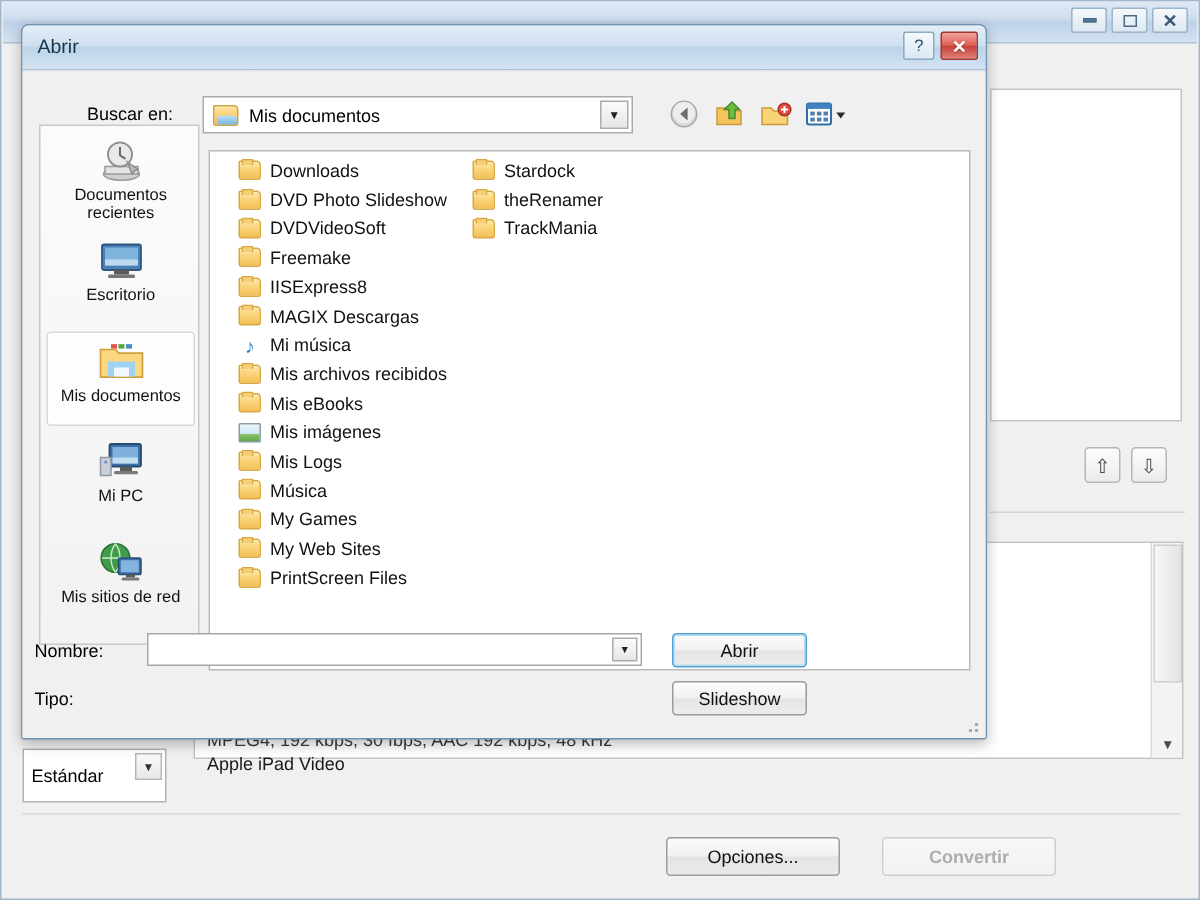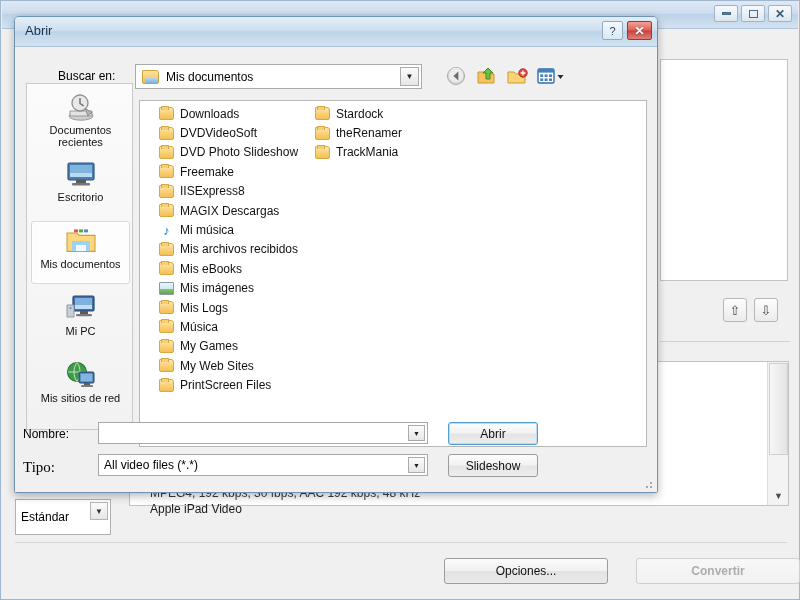--- a/index.html
+++ b/index.html
@@ -55,21 +55,21 @@
     font-size: 13px; color: #4a4a4a; line-height: 1;
   }
   .bg-hr-top { position: absolute; left: 659px; top: 340px; width: 130px; height: 1px; background: #d2d2d2; }
 
   
   .bg-list {
     position: absolute; left: 128px; top: 360px; width: 660px; height: 145px;
     background: #fff; border: 1px solid #c3c3c3;
   }
   .bg-list-row {
-    position: absolute; left: 8px; font-size: 12px; color: #1a1a1a; white-space: nowrap; margin-left: 12px;
+    position: absolute; left: 8px; font-size: 12px; color: #1a1a1a; white-space: nowrap;
   }
   .bg-list-row.clipped { top: 124px; color:#3a3a3a; }
   .bg-list-row.visible { top: 140px; }
   .bg-scroll {
     position: absolute; left: 766px; top: 361px; width: 21px; height: 143px;
     background: #f3f3f3; border-left: 1px solid #dcdcdc;
   }
   .bg-scroll-thumb {
     position: absolute; left: 1px; top: 1px; width: 19px; height: 92px;
     background: linear-gradient(to right,#f7f7f7,#e4e4e4); border: 1px solid #cfcfcf;
@@ -88,21 +88,21 @@
   .bg-combo-std .arr {
     position: absolute; right: 2px; top: 2px; width: 18px; height: 18px;
     background: linear-gradient(to bottom,#fafafa,#e7e7e7);
     border: 1px solid #b5b5b5;
     display: flex; align-items: center; justify-content: center;
     font-size: 8px; color: #333;
   }
   .bg-divider { position: absolute; left: 14px; top: 541px; width: 772px; height: 1px; background: #d6d6d6; }
   .bg-bottom-btns { position: absolute; left: 443px; top: 557px; display: flex; gap: 28px; }
   .btn-std {
-    width: 164px; height: 26px;
+    width: 116px; height: 26px;
     background: linear-gradient(to bottom,#fbfbfb 0%,#f1f1f1 48%,#e3e3e3 52%,#e9e9e9 100%);
     border: 1px solid #9c9c9c; border-radius: 3px;
     display: flex; align-items: center; justify-content: center;
     font-size: 12px; color: #111;
   }
   .btn-std.disabled {
     color: #adadad;
     background: linear-gradient(to bottom,#f7f7f7,#f2f2f2);
     border-color: #cfcfcf;
     font-weight: bold;
@@ -216,21 +216,21 @@
   }
   .ico-music { display:flex; align-items:center; justify-content:center; font-size: 13px; color:#1a84d0; }
   .ico-image {
     background: linear-gradient(to bottom,#e9f4fb 0%,#cfe8f7 55%,#8cc36a 56%,#5fa84a 100%);
     border: 1px solid #8a9aa6; border-radius: 1px;
   }
   .fl-name { font-size: 12px; color: #111; white-space: nowrap; }
 
   
   .nm-label { position: absolute; left: 8px; top: 379px; font-size: 12px; }
-  .tp-label { position: absolute; left: 8px; top: 411px; font-size: 15px; font-family: Liberation Serif, serif; }
+  .tp-label { position: absolute; left: 8px; top: 411px; font-size: 12px; }
   .nm-field, .tp-field {
     position: absolute; left: 83px; width: 330px; height: 22px;
     background: #fff; border: 1px solid #a8a8a8;
     display: flex; align-items: center;
   }
   .nm-field { top: 374px; }
   .tp-field { top: 406px; }
   .fld-text { font-size: 12px; padding-left: 5px; }
   .fld-arrow {
     position: absolute; right: 2px; top: 2px; width: 17px; height: 16px;
@@ -455,25 +455,25 @@
       </div>
 
       <div class="filelist">
         <div class="fl-col c1">
             <div class="fl-item">
               <span class="fl-ico ico-folder"></span>
               <span class="fl-name">Downloads</span>
             </div>
             <div class="fl-item">
               <span class="fl-ico ico-folder"></span>
+              <span class="fl-name">DVD Photo Slideshow</span>
+            </div>
+            <div class="fl-item">
+              <span class="fl-ico ico-folder"></span>
               <span class="fl-name">DVDVideoSoft</span>
-            </div>
-            <div class="fl-item">
-              <span class="fl-ico ico-folder"></span>
-              <span class="fl-name">DVD Photo Slideshow</span>
             </div>
             <div class="fl-item">
               <span class="fl-ico ico-folder"></span>
               <span class="fl-name">Freemake</span>
             </div>
             <div class="fl-item">
               <span class="fl-ico ico-folder"></span>
               <span class="fl-name">IISExpress8</span>
             </div>
             <div class="fl-item">
@@ -533,24 +533,20 @@
           </div>
       </div>
 
       <div class="nm-label">Nombre:</div>
       <div class="nm-field">
         <span class="fld-text"></span>
         <span class="fld-arrow">▼</span>
       </div>
 
       <div class="tp-label">Tipo:</div>
-      <div class="tp-field">
-        <span class="fld-text">All video files (*.*)</span>
-        <span class="fld-arrow">▼</span>
-      </div>
 
       <div class="dlg-btn primary">
         <span>Abrir</span>
       </div>
       <div class="dlg-btn secondary">
         <span>Slideshow</span>
       </div>
 
       <div class="dlg-grip"></div>
     </div>

